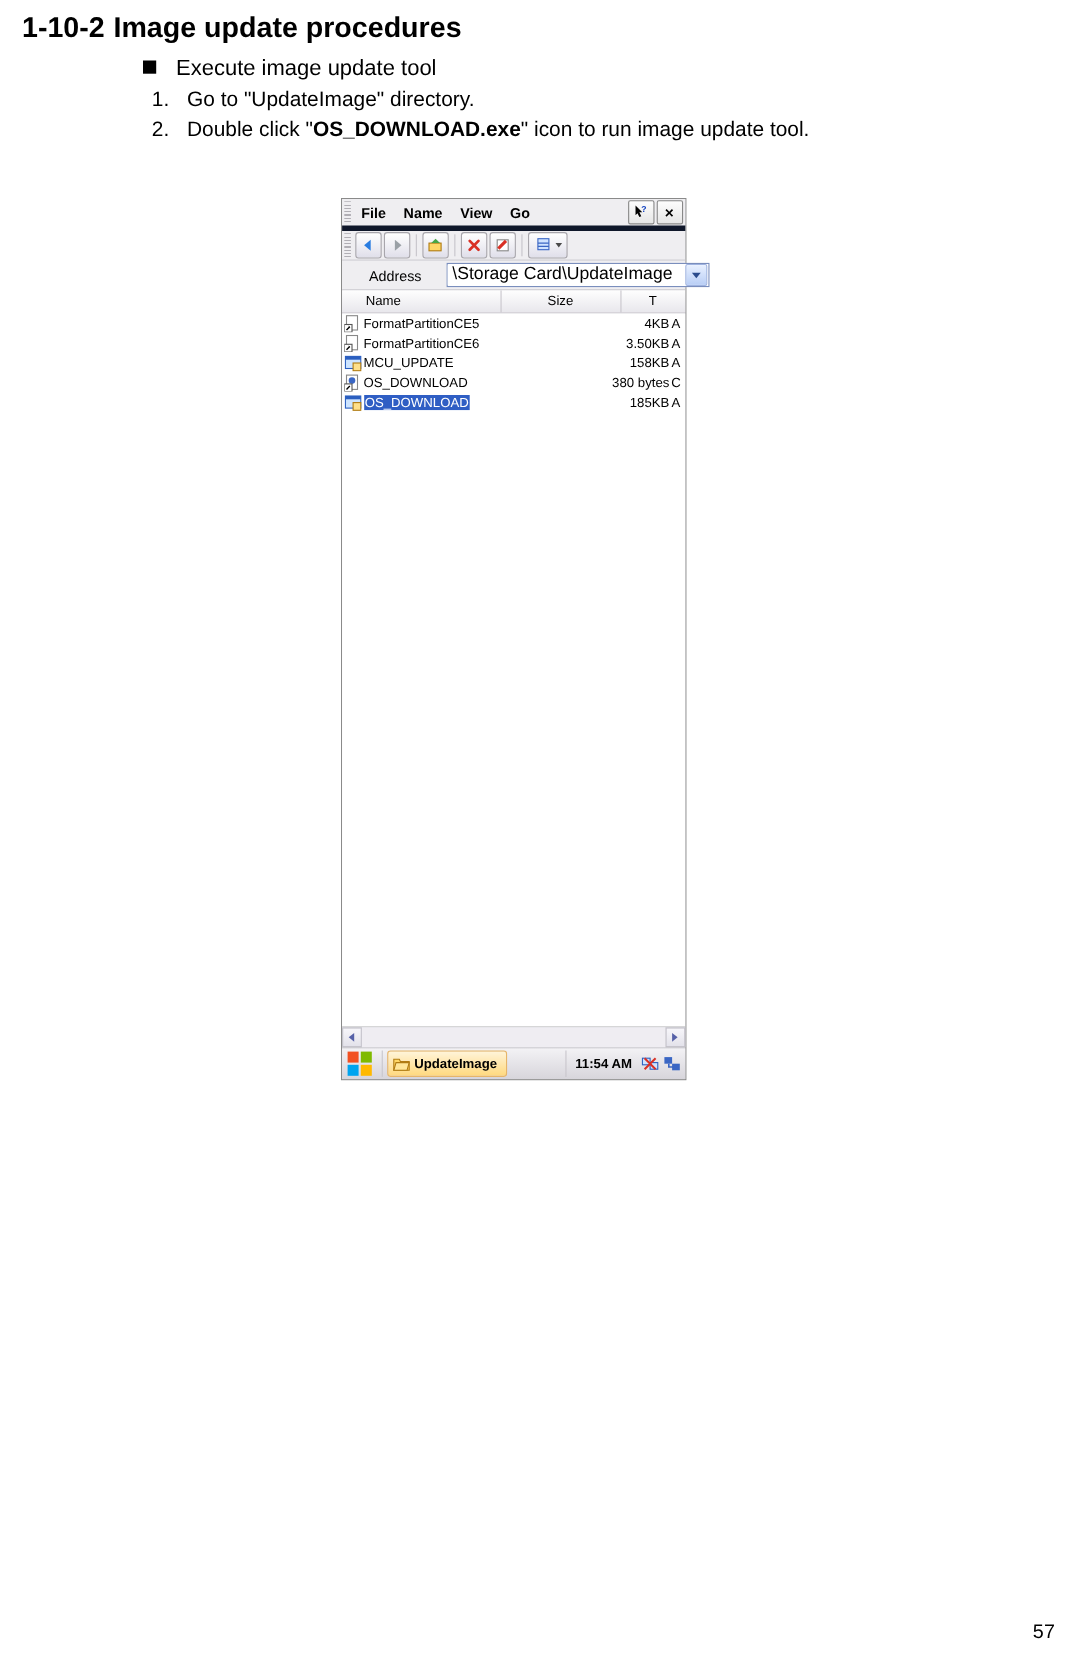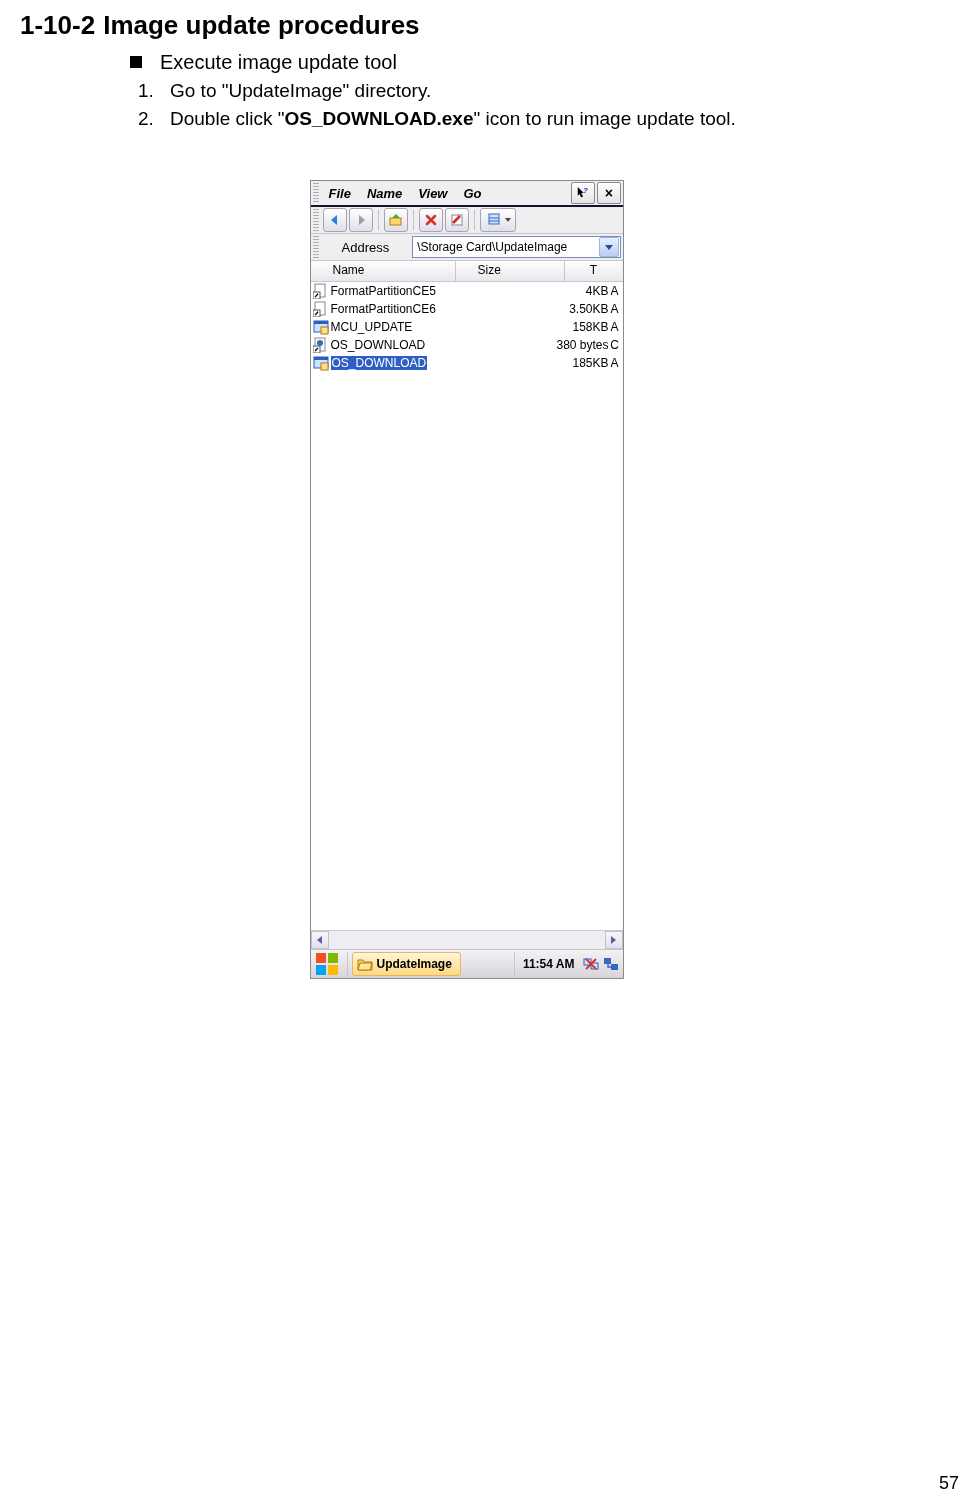--- a/index.html
+++ b/index.html
@@ -58,23 +58,22 @@
     width: 312px;
     border: 1px solid #8a8a8a;
     background: #efeef1;
     font-family: Tahoma, Arial, sans-serif;
     font-size: 13px;
   }
   .menubar {
     display: flex;
     align-items: center;
     background: #efeef1;
-    border-bottom: 2px solid #0f172a;
+    border-bottom: 5px solid #0f172a;
     height: 24px;
-    font-style: italic;
   }
   .menubar .grip {
     width: 6px;
     height: 20px;
     margin: 0 2px 0 2px;
     background: repeating-linear-gradient(to bottom,#b0aeb4 0 1px,transparent 1px 3px);
   }
   .menubar .menu-item {
     font-weight: bold;
     padding: 3px 8px;
@@ -127,40 +126,40 @@
   .addrbar .grip{
     width:6px;height:22px;
     background: repeating-linear-gradient(to bottom,#b0aeb4 0 1px,transparent 1px 3px);
   }
   .addrbar .lbl{font-size:13px;padding:0 2px;}
   .addrbar .input-wrap{
     flex:1;display:flex;align-items:center;
     border:1px solid #7a8ebd;background:#fff;height:20px;
   }
   .addrbar .input-wrap input{
-    border:0;outline:0;flex:1;font-size:12px;padding:0 4px;font-family:Tahoma,Arial;
+    border:0;outline:0;flex:1;font-size:16px;padding:0 4px;font-family:Tahoma,Arial;
   }
   .addrbar .dd{
     width:18px;height:18px;margin:1px;border:1px solid #9fb3e0;border-radius:2px;
     background:linear-gradient(#e8f0ff,#b9cef5);
     display:flex;align-items:center;justify-content:center;
   }
   .addrbar .dd::before{
     content:"";border-left:4px solid transparent;border-right:4px solid transparent;border-top:5px solid #2b4b8c;
   }
 
   .headerrow{
     display:flex;background:linear-gradient(#fefefe,#e8e7ec);
     border-bottom:1px solid #c8c6cc;height:20px;
   }
   .headerrow .col{
     border-right:1px solid #c8c6cc;padding:2px 22px;font-size:12px;
   }
   .headerrow .col.name{flex:1;}
-  .headerrow .col.size{width:64px;text-align:left;}
+  .headerrow .col.size{width:64px;text-align:center;}
   .headerrow .col.t{width:14px;text-align:center;border-right:0;}
 
   .filearea{
     height:648px;background:#fff;overflow:hidden;
   }
   .filerow{
     display:flex;align-items:center;height:18px;font-size:12px;padding:0 2px;
   }
   .filerow .ico{width:16px;height:16px;margin-right:2px;display:flex;align-items:center;justify-content:center;}
   .filerow .ico svg{width:16px;height:16px;}

